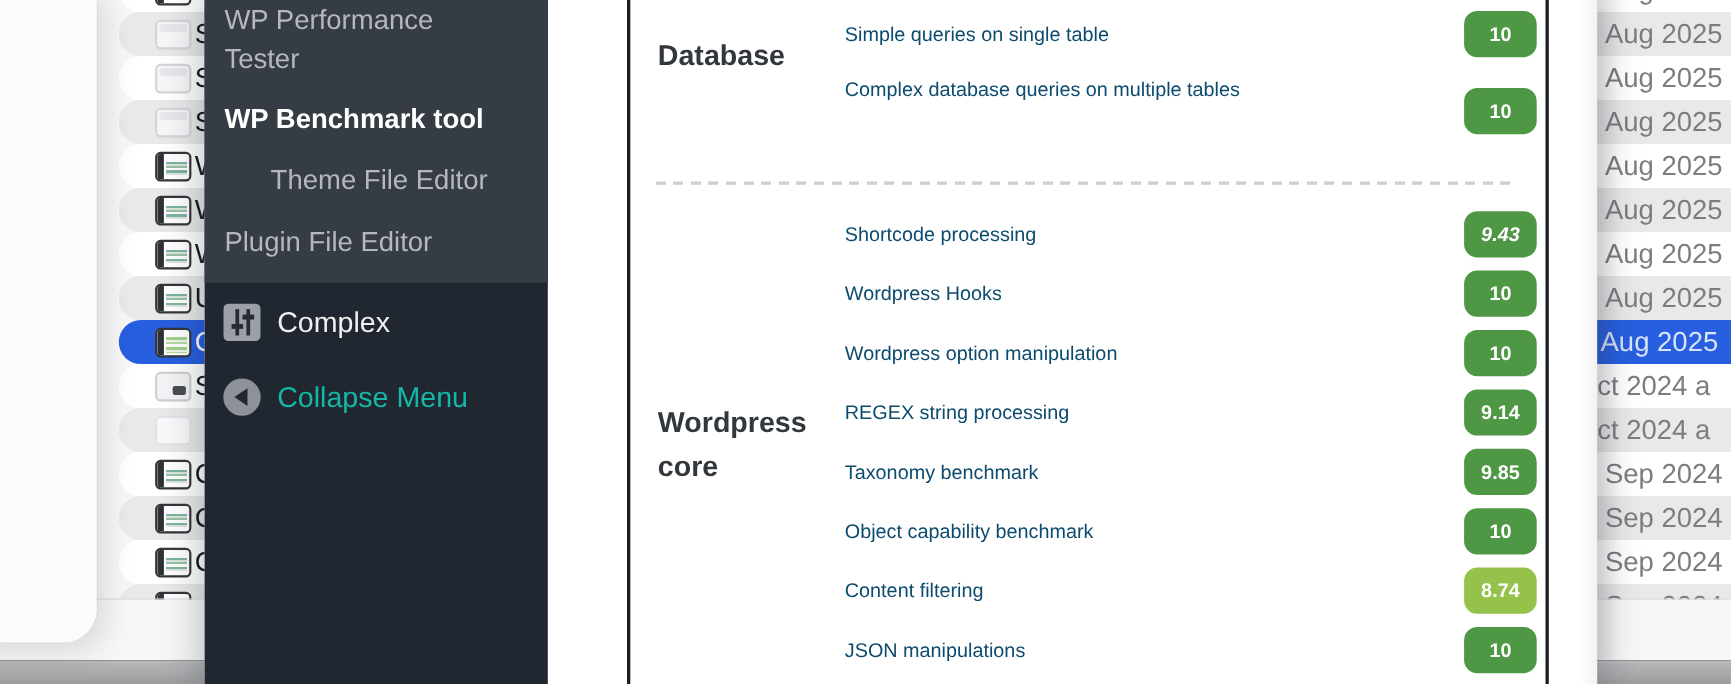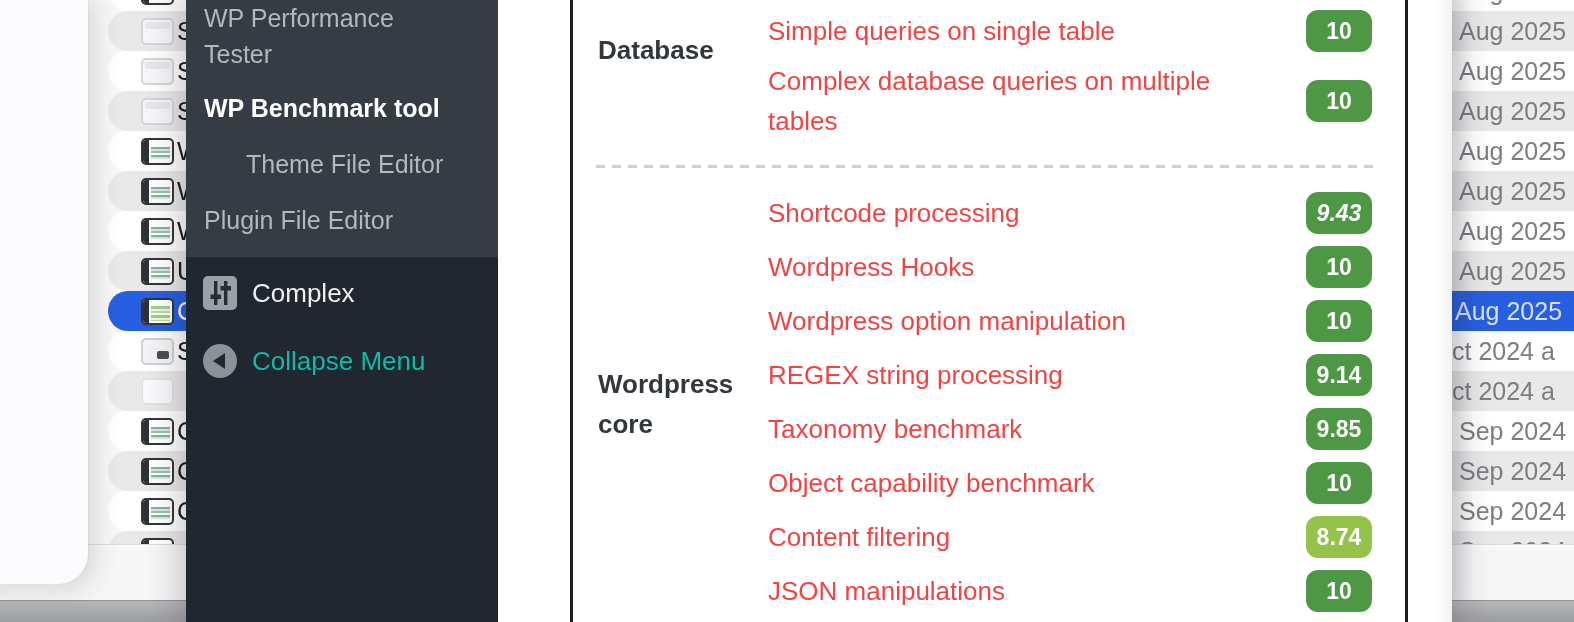--- a/index.html
+++ b/index.html
@@ -83,24 +83,24 @@
 
   
   .card { position:absolute; left:384px; top:0; width:838px; height:642px; background:#ffffff;
     border-left:3px solid #1b1d20; border-right:3px solid #1b1d20; }
   .dash { position:absolute; left:23px; width:784px; height:3px;
     background:repeating-linear-gradient(90deg,#cdced0 0 9px,transparent 9px 16px); }
   .dash.mid { top:175px; }
   .sec-label { position:absolute; left:25px; color:#31373d; font-weight:bold; font-size:26px; line-height:40px; }
   .sec-label.db { top:40px; }
   .sec-label.core { top:374px; width:180px; }
-  .bitem { position:absolute; left:195px; width:510px; color:#ef4444; font-size:26px; }
+  .bitem { position:absolute; left:195px; width:510px; color:#0c4a6e; font-size:18px; }
   .one-line { height:54px; line-height:54px; white-space:nowrap; }
-  .badge { position:absolute; left:733px; width:66px; height:42px; border-radius:12px;
-    color:#ffffff; font-size:23px; font-weight:bold; text-align:center; line-height:42px; }
+  .badge { position:absolute; left:758px; width:66px; height:42px; border-radius:12px;
+    color:#ffffff; font-size:18px; font-weight:bold; text-align:center; line-height:42px; }
   .badge.b-dark { background:#4e9744; }
   .badge.b-light { background:#94c24b; }
 
   
   .rA1 { top:14px;  } .bA1 { top:20px; }
   .rA2 { top:71px; line-height:40px; } .bA2 { top:90px; }
   .rB1 { top:196px; } .bB1 { top:202px;font-style:italic; }
   .rB2 { top:250px; } .bB2 { top:256px; }
   .rB3 { top:304px; } .bB3 { top:310px; }
   .rB4 { top:358px; } .bB4 { top:364px;text-align:center; }

